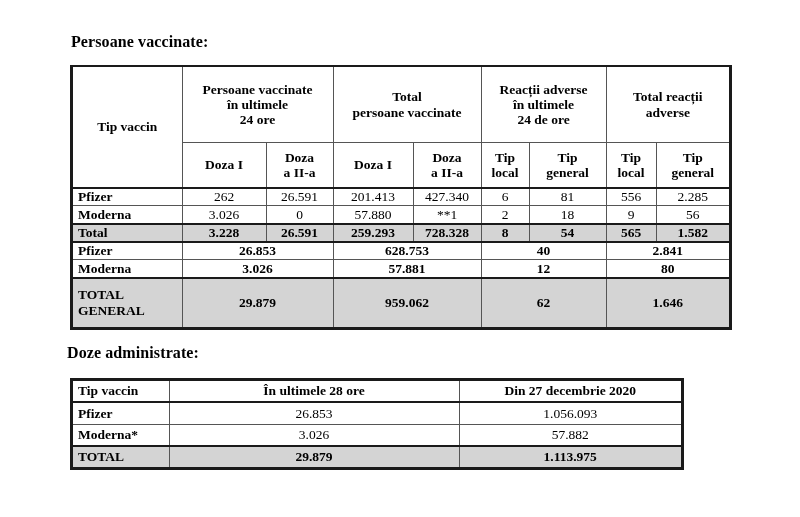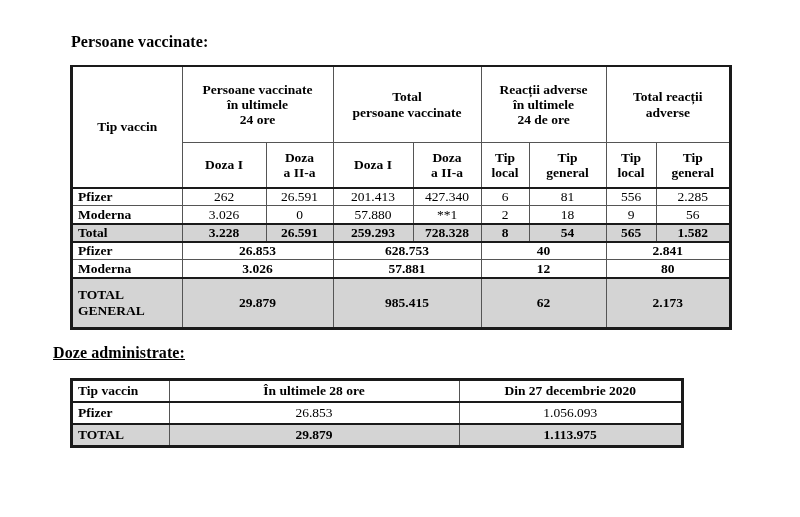--- a/index.html
+++ b/index.html
@@ -21,21 +21,21 @@
   }
 
   .section-title {
     position: absolute;
     font-weight: bold;
     font-size: 16px;
     letter-spacing: 0.1px;
     white-space: nowrap;
   }
   #title-vaccinate { left: 71px; top: 33px; }
-  #title-doze      { left: 53px; top: 344px; text-decoration: underline; }
+  #title-doze      { left: 67px; top: 344px; }
 
   table.grid {
     position: absolute;
     border-collapse: collapse;
     table-layout: fixed;
     background: #ffffff;
   }
   table.grid td {
     border: 1px solid #555555;
     text-align: center;
@@ -214,23 +214,23 @@
         <td colspan="2" class="num bold">12</td>
         <td colspan="2" class="num bold thick-right">80</td>
       </tr>
 
       <tr class="r-total">
         <td class="lbl shade thick-left thick-top thick-bottom">
           <div>TOTAL</div>
           <div>GENERAL</div>
         </td>
         <td colspan="2" class="num bold shade thick-top thick-bottom">29.879</td>
-        <td colspan="2" class="num bold shade thick-top thick-bottom">985.415</td>
+        <td colspan="2" class="num bold shade thick-top thick-bottom">959.062</td>
         <td colspan="2" class="num bold shade thick-top thick-bottom">62</td>
-        <td colspan="2" class="num bold shade thick-top thick-bottom thick-right">2.173</td>
+        <td colspan="2" class="num bold shade thick-top thick-bottom thick-right">1.646</td>
       </tr>
     </tbody>
   </table>
 
   <div class="section-title" id="title-doze">Doze administrate:</div>
 
   <table class="grid" id="table-doze">
     <colgroup>
       <col class="d0">
         <col class="d1">
@@ -241,20 +241,25 @@
         <td class="lbl thick-left thick-top">Tip vaccin</td>
         <td class="hdr thick-top">În ultimele 28 ore</td>
         <td class="hdr thick-top thick-right">Din 27 decembrie 2020</td>
       </tr>
       <tr>
         <td class="lbl thick-left thick-top">Pfizer</td>
         <td class="num thick-top">26.853</td>
         <td class="num thick-top thick-right">1.056.093</td>
       </tr>
       <tr>
+        <td class="lbl thick-left">Moderna*</td>
+        <td class="num">3.026</td>
+        <td class="num thick-right">57.882</td>
+      </tr>
+      <tr>
         <td class="lbl shade thick-left thick-top thick-bottom">TOTAL</td>
         <td class="num bold shade thick-top thick-bottom">29.879</td>
         <td class="num bold shade thick-top thick-bottom thick-right">1.113.975</td>
       </tr>
     </tbody>
   </table>
 
 </div>
 
 </body></html>

